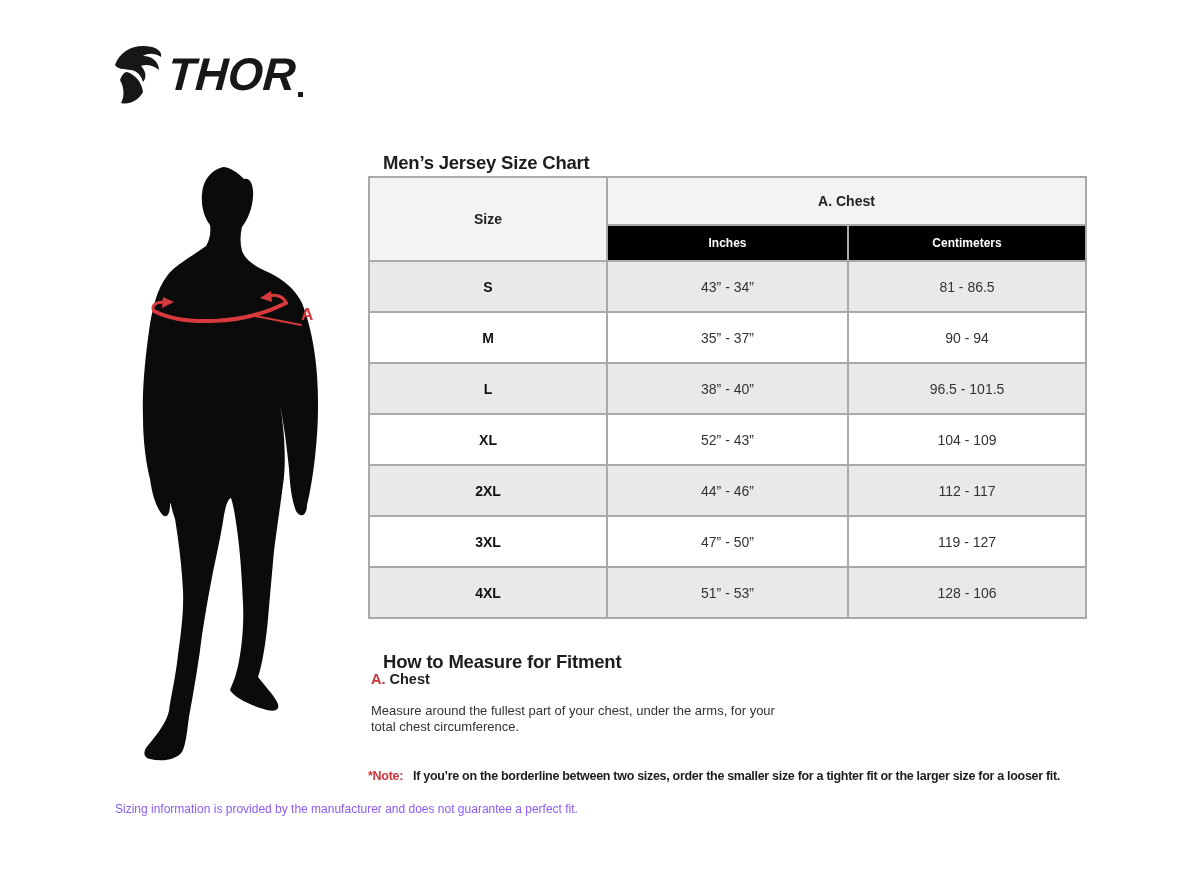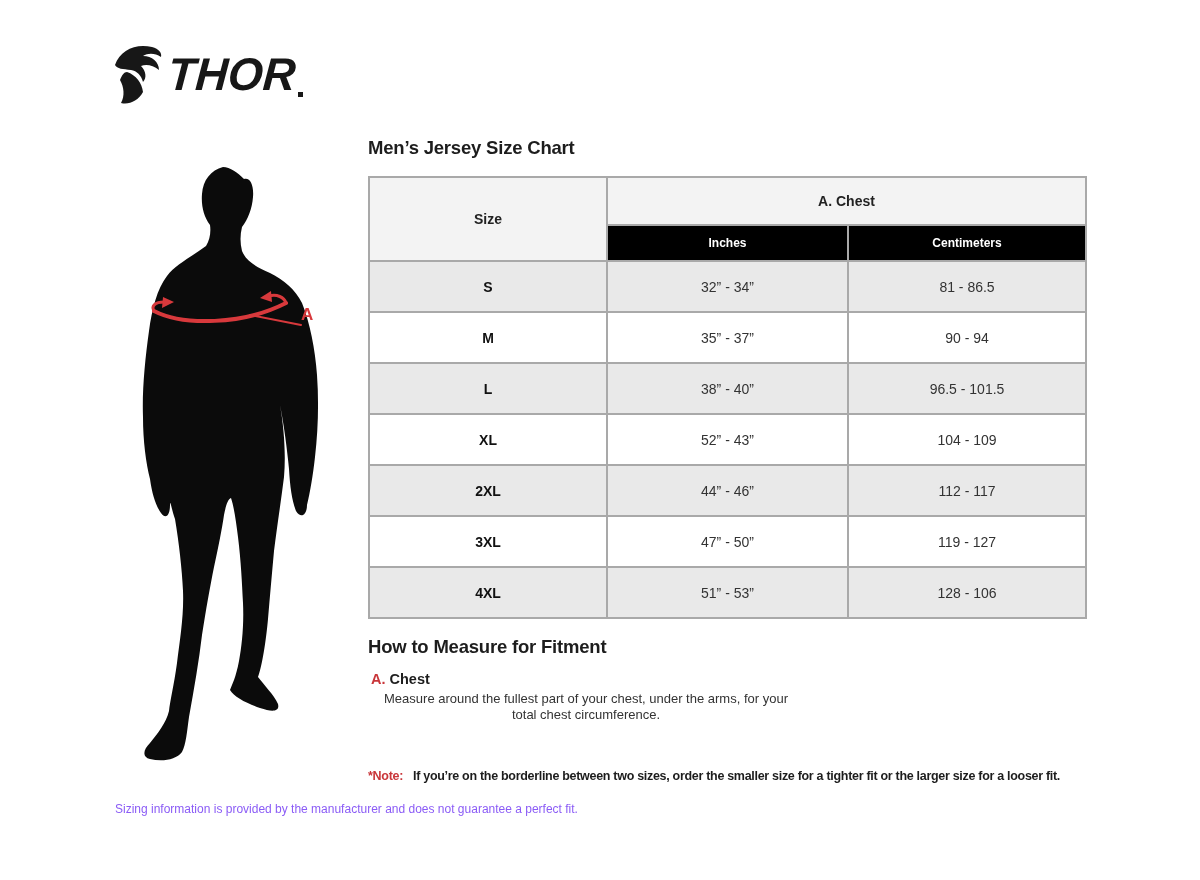--- a/index.html
+++ b/index.html
@@ -35,21 +35,21 @@
   .figure { position: absolute; left: 138px; top: 163px; width: 202px; height: 614px; }
   .figure svg { display:block; width: 202px; height: 614px; }
   .chest-a {
     position: absolute; left: 163px; top: 142px;
     color: #d8393c; font-weight: bold; font-size: 17px;
     font-style: normal;
   }
 
   
   .title, .h2 {
-    position: absolute; left: 368px; margin: 0;
+    position: absolute; left: 368px; margin: 15px;
     font-size: 18.5px; font-weight: bold; color: #1d1d1d;
     letter-spacing: -0.2px;
   }
   .title { top: 137px; }
   .h2 { top: 636px; text-align: center; }
 
   table.size-chart {
     position: absolute; left: 368px; top: 176px;
     width: 717px; border-collapse: collapse;
     table-layout: fixed;
@@ -74,22 +74,22 @@
   .size-chart tbody tr { height: 51px; }
   .size-chart tbody tr:nth-child(odd)  td { background: #e9e9e9; }
   .size-chart tbody tr:nth-child(even) td { background: #ffffff; }
   .size-chart td { font-size: 14px; color: #333; }
   .size-chart td.sz { font-weight: bold; color: #111; }
 
   .measure-item { position: absolute; left: 371px; top: 671px; width: 440px; }
   .mi-title { font-size: 14.5px; font-weight: bold; color: #1d1d1d; }
   .red { color: #c9363a; }
   .mi-desc {
-    margin: 4px 0 0; font-size: 13px; color: #333;
-    width: 430px; line-height: 16px; text-align: center;
+    margin: 16px 0 0; font-size: 13px; color: #333;
+    width: 430px; line-height: 16px;
   }
 
   .note {
     position: absolute; left: 368px; top: 769px; margin: 0;
     font-size: 12.5px; font-weight: bold; color: #1d1d1d;
     letter-spacing: -0.3px; white-space: nowrap;
   }
   .note .red { margin-right: 10px; }
 
   .disclaimer {
@@ -160,21 +160,21 @@
         <th class="main" colspan="2">A. Chest</th>
       </tr>
       <tr>
         <th class="sub">Inches</th>
         <th class="sub">Centimeters</th>
       </tr>
     </thead>
     <tbody>
       <tr>
         <td class="sz">S</td>
-        <td>32” - 34”</td>
+        <td>43” - 34”</td>
         <td>81 - 86.5</td>
       </tr>
       <tr>
         <td class="sz">M</td>
         <td>35” - 37”</td>
         <td>90 - 94</td>
       </tr>
       <tr>
         <td class="sz">L</td>
         <td>38” - 40”</td>

